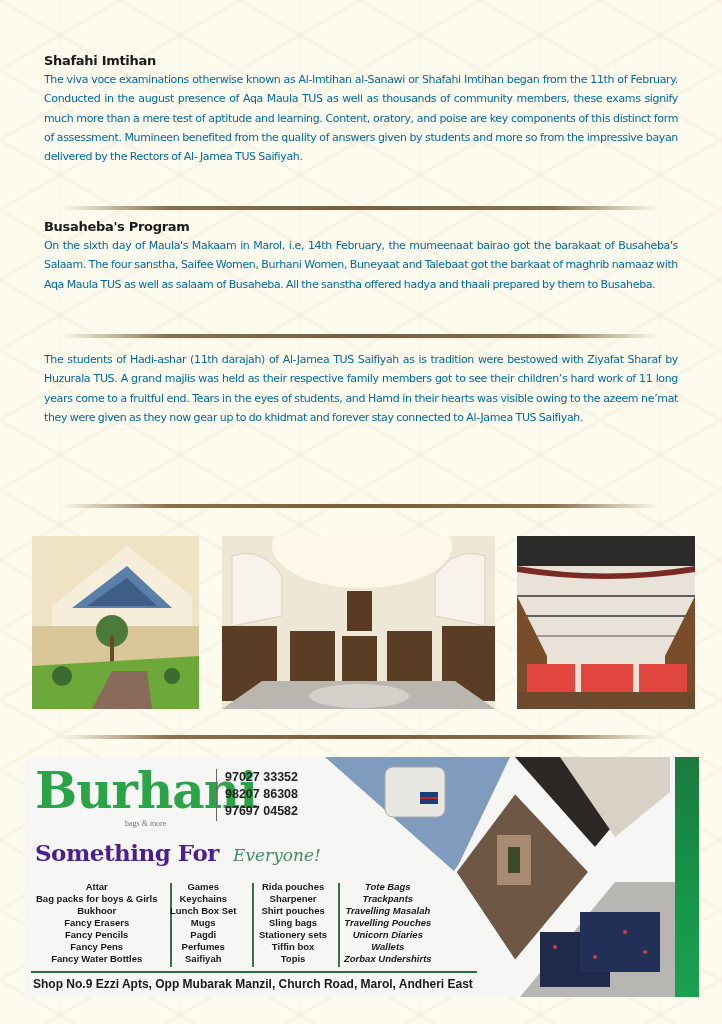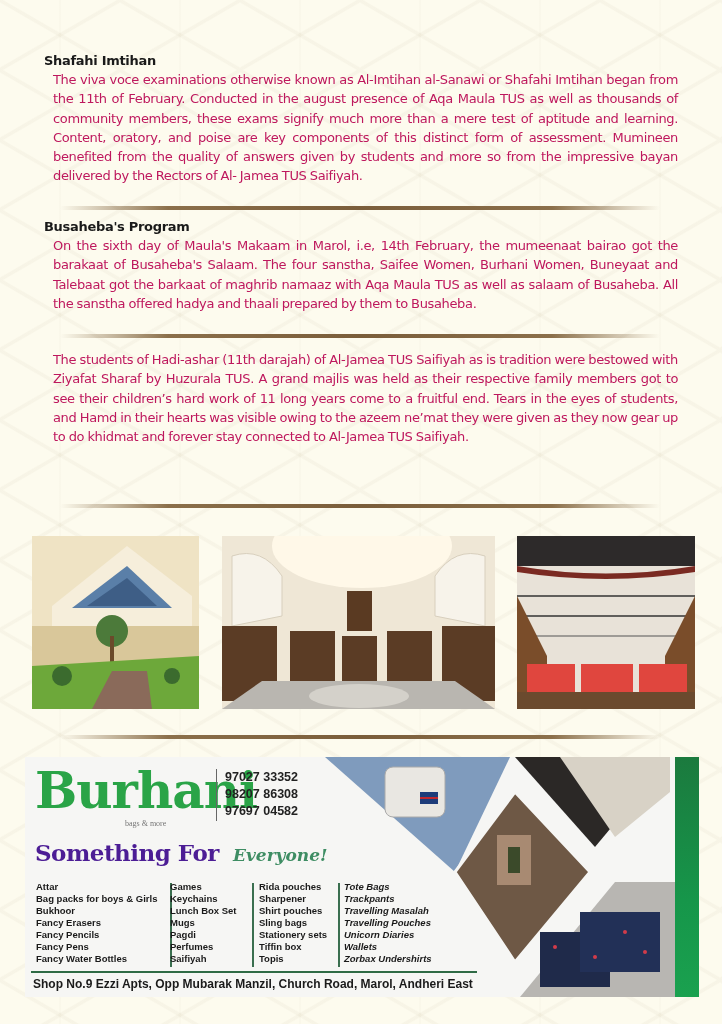--- a/index.html
+++ b/index.html
@@ -22,27 +22,26 @@
     font-family: "DejaVu Sans", sans-serif;
   }
   .article h2 {
     font-size: 13px;
     font-weight: bold;
     letter-spacing: -0.3px;
     line-height: 18px;
     color: #1a1a1a;
   }
   .article p {
-    font-size: 13px;
+    font-size: 11px;
     line-height: 19.3px;
     text-align: justify;
     letter-spacing: -0.35px;
     word-spacing: -0.5px;
-    color: #be185d;
-    margin-left: 9px;
+    color: #0369a1;
   }
   .divider {
     position: absolute;
     height: 4px;
     left: 60px;
     width: 600px;
     background: linear-gradient(90deg, rgba(140,110,70,0) 0%, #8b6f4a 18%, #7a5d3a 50%, #8b6f4a 82%, rgba(140,110,70,0) 100%);
     border-radius: 2px;
   }
   .photo {
@@ -109,30 +108,30 @@
     letter-spacing: -0.5px;
   }
   .tagline-script {
     position: absolute;
     left: 208px;
     top: 88px;
     font-family: "DejaVu Serif", serif;
     font-style: italic;
     font-size: 17px;
     color: #3e8d63;
-    font-weight: bold;
   }
   .prod-col {
     position: absolute;
     top: 124px;
     font-family: "Liberation Sans", sans-serif;
     font-weight: bold;
     font-size: 9.5px;
     line-height: 12px;
     color: #1a1a1a;
+    text-align: center;
   }
   .col-sep {
     position: absolute;
     top: 126px;
     width: 1.5px;
     height: 84px;
     background: #3a6f4f;
   }
   .addr-line {
     position: absolute;

